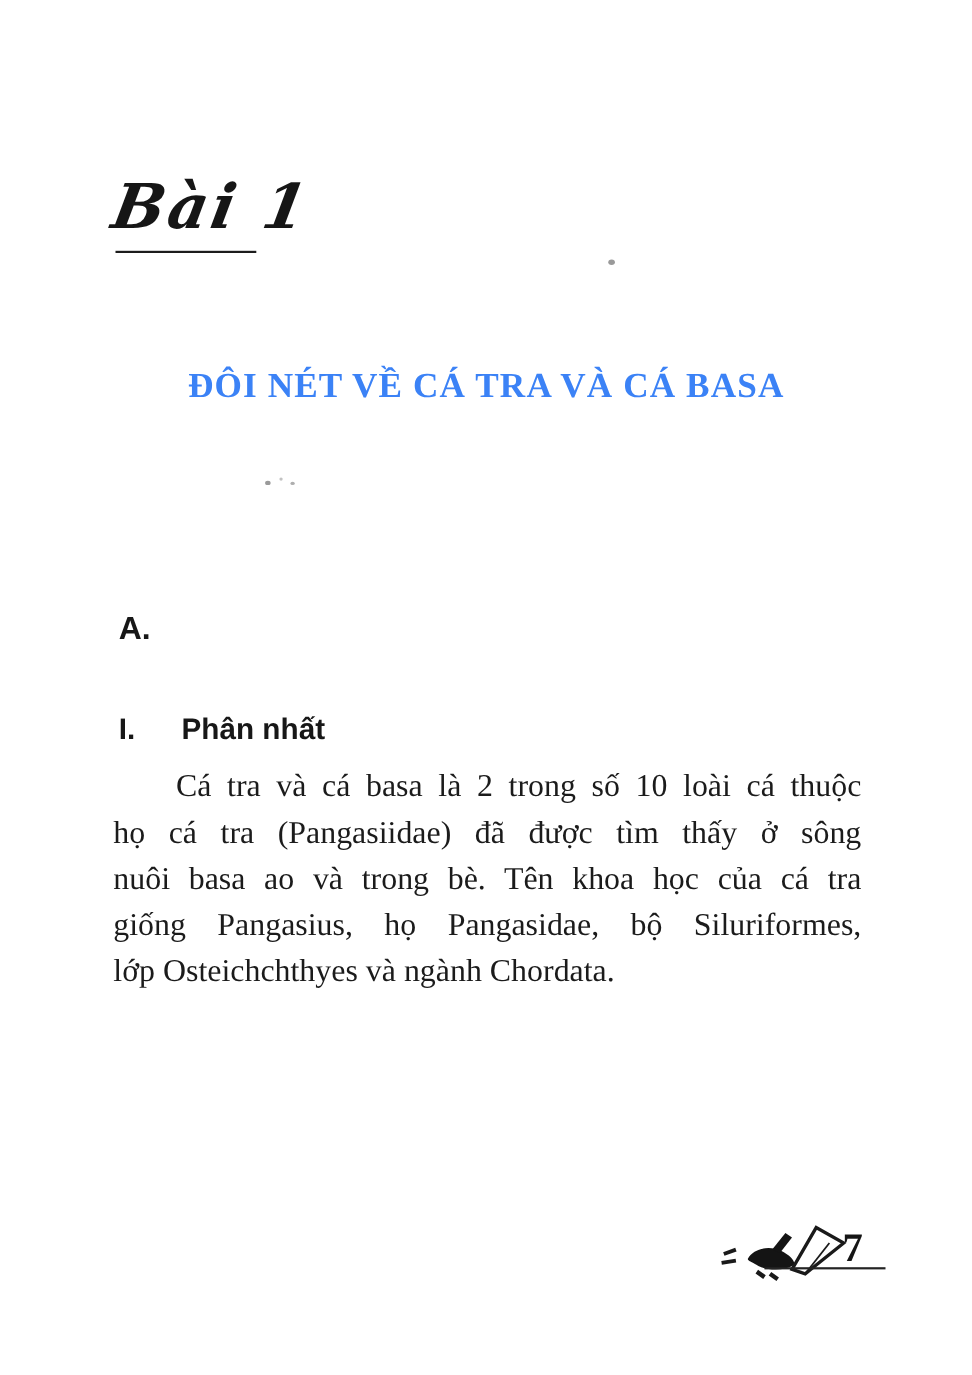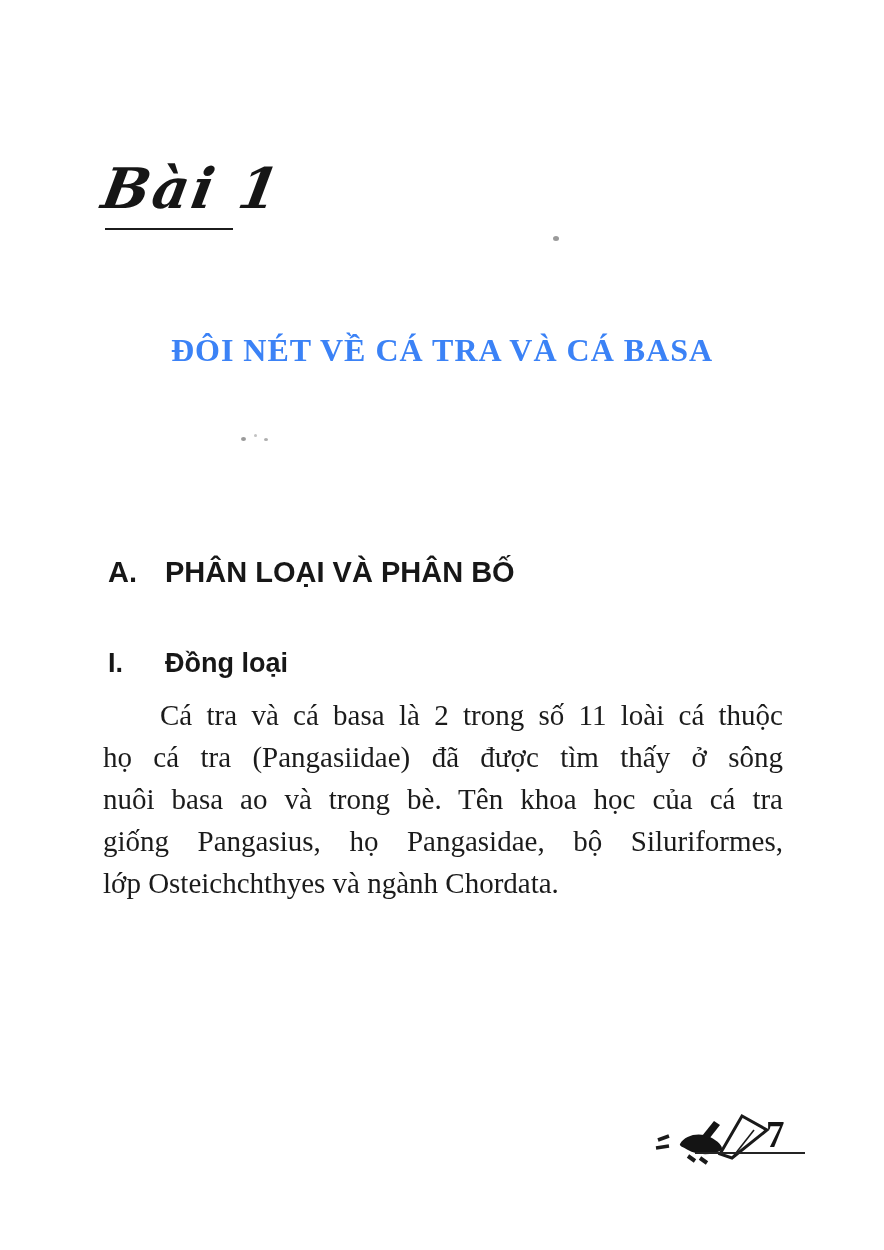--- a/index.html
+++ b/index.html
@@ -127,30 +127,29 @@
 
   <div class="speck speck-a"></div>
   <div class="speck speck-b"></div>
   <div class="speck speck-c"></div>
   <div class="speck speck-d"></div>
 
   <div class="doc-title">ĐÔI NÉT VỀ CÁ TRA VÀ CÁ BASA</div>
 
   <div class="heading-row heading-a">
     <span class="heading-num">A.</span>
-    <span>PHÂN LOẠI VÀ PHÂN BỐ</span>
   </div>
 
   <div class="heading-row heading-i">
     <span class="heading-num">I.</span>
-    <span>Đồng loại</span>
+    <span>Phân nhất</span>
   </div>
 
   <div class="body-block">
-    <div class="body-line first">Cá tra và cá basa là 2 trong số 11 loài cá thuộc</div>
+    <div class="body-line first">Cá tra và cá basa là 2 trong số 10 loài cá thuộc</div>
     <div class="body-line">họ cá tra (Pangasiidae) đã được tìm thấy ở sông</div>
     <div class="body-line">nuôi basa ao và trong bè. Tên khoa học của cá tra</div>
     <div class="body-line">giống Pangasius, họ Pangasidae, bộ Siluriformes,</div>
     <div class="body-line last">lớp Osteichchthyes và ngành Chordata.</div>
   </div>
 
   <div class="footer-art">
     <svg class="fish-svg" width="160" height="70" viewBox="0 0 160 70" aria-hidden="true">
 
       <path d="M8 40 l11 -4" stroke="#1a1a1a" stroke-width="3.5" fill="none"></path>

